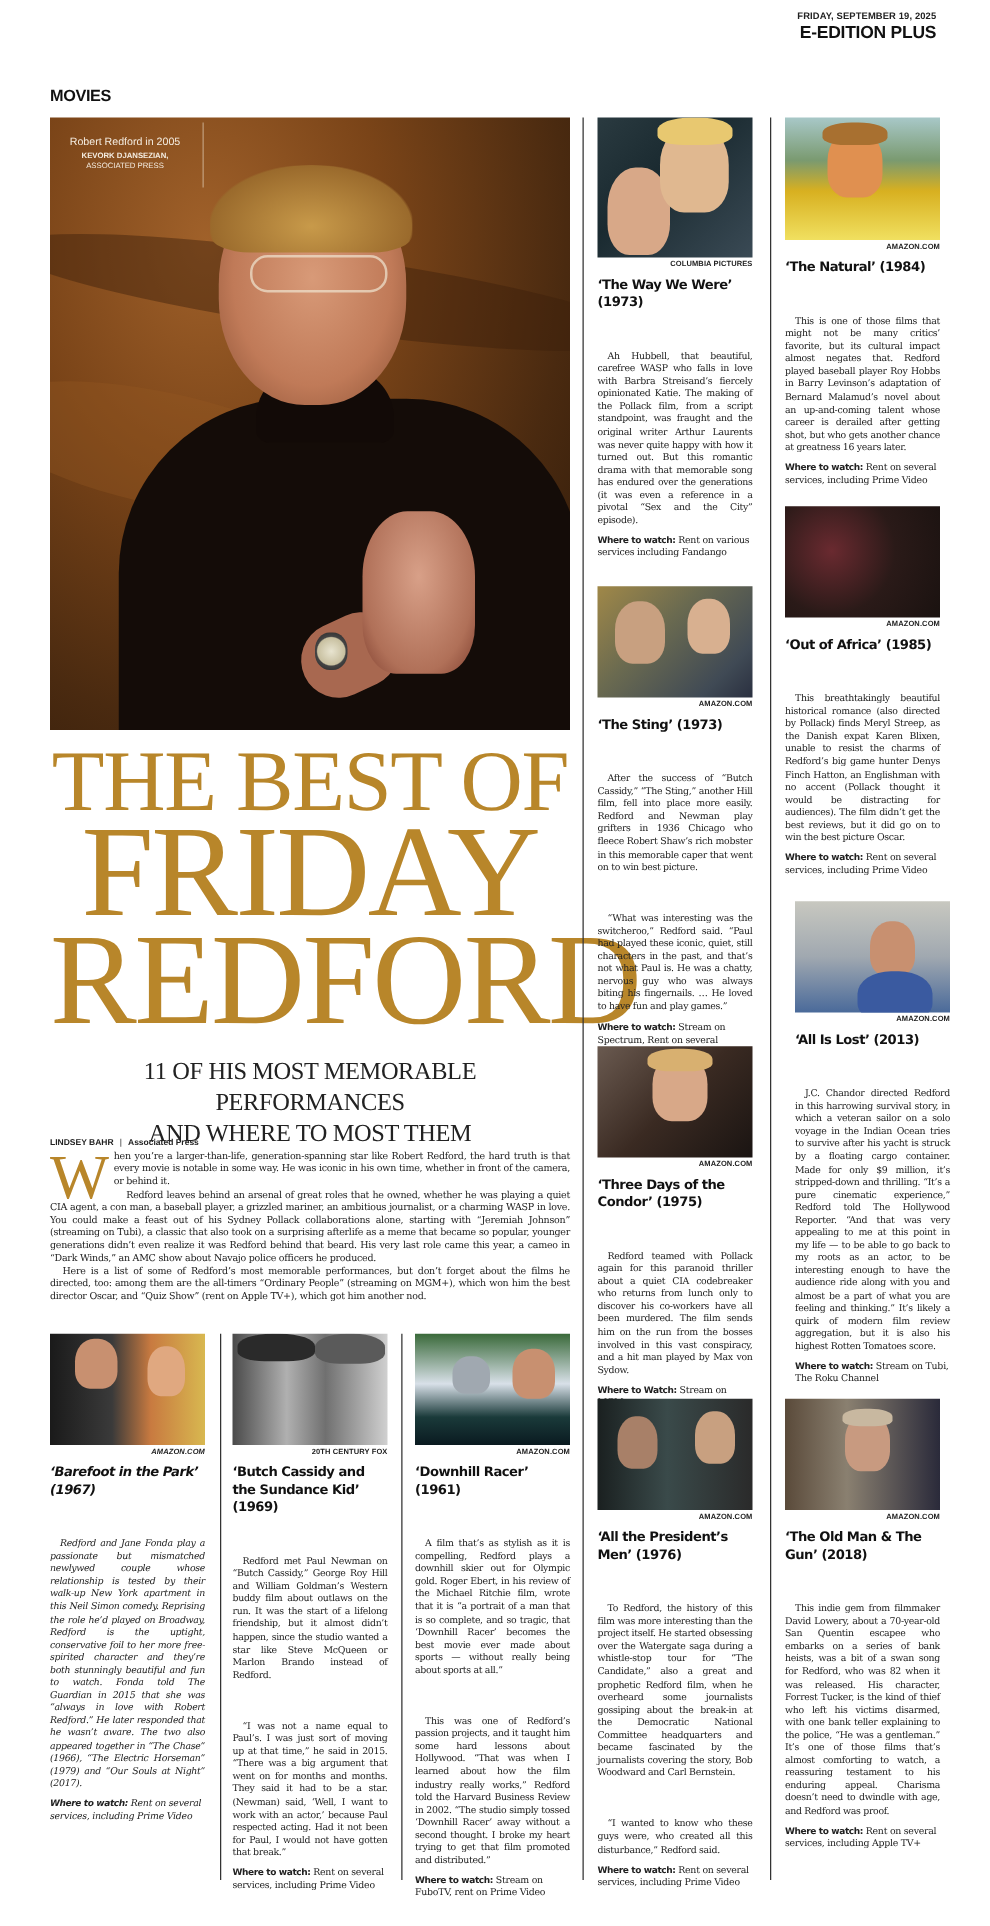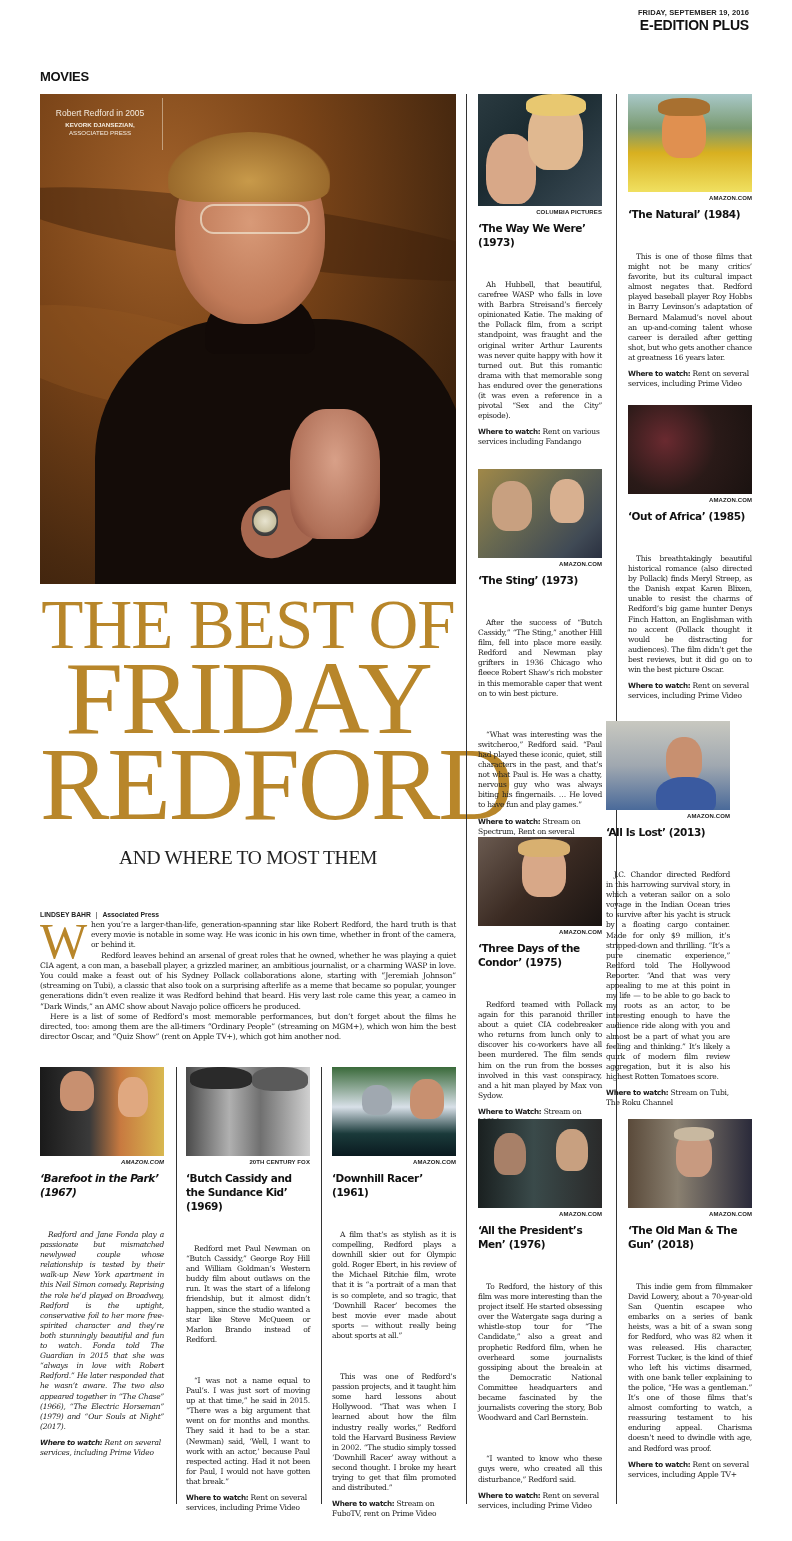--- a/index.html
+++ b/index.html
@@ -61,21 +61,21 @@
   .ph-president { height: 89px; background: linear-gradient(90deg, #1a2020 0%, #3a4a4a 45%, #2a2a2a 100%); }
   .ph-oldman { height: 89px; background: linear-gradient(90deg, #5a4a3a 0%, #8a8070 40%, #2a2a3a 100%); }
   .ph-barefoot { height: 89px; background: linear-gradient(90deg, #1a1a1a 0%, #3a3a3a 40%, #c87a40 65%, #d8b850 100%); }
   .ph-butch { height: 89px; background: linear-gradient(90deg, #4a4a4a 0%, #b0b0b0 35%, #707070 60%, #d0d0d0 100%); }
   .ph-downhill { height: 89px; background: linear-gradient(180deg, #3a6a3a 0%, #d8e0e8 45%, #1a3a3a 75%, #0a1a20 100%); }
   .fig { position:absolute; border-radius: 45% 45% 35% 35%; }
 </style>
 </head>
 <body>
 
-<div class="mast-date">FRIDAY, SEPTEMBER 19, 2016</div>
+<div class="mast-date">FRIDAY, SEPTEMBER 19, 2025</div>
 <div class="mast-title">E-EDITION PLUS</div>
 <div class="section-label">MOVIES</div>
 
 <div class="hero-photo">
   <div class="band"></div>
     <div class="band2"></div>
   <div class="body"></div>
     <div class="neck"></div>
   <div class="head"></div>
     <div class="hair"></div>
@@ -90,20 +90,21 @@
       <div style="font-weight:400">ASSOCIATED PRESS</div>
     </div>
   </div>
   <div class="hero-caption-rule"></div>
 </div>
 
 <div class="headline hl-1">THE BEST OF</div>
 <div class="headline hl-2">FRIDAY</div>
 <div class="headline hl-3">REDFORD</div>
 <div class="dek">
+  <div>11 OF HIS MOST MEMORABLE PERFORMANCES</div>
   <div>AND WHERE TO MOST THEM</div>
 </div>
 
 <div class="byline">
   <span class="name">LINDSEY BAHR</span>
   <span style="margin:0 3px">|</span>
   <span style="font-weight:700">Associated Press</span>
 </div>
 
 <div class="intro">
@@ -189,21 +190,21 @@
 <div class="card" style="left:628px; top:405px;">
   <div class="photo ph-africa"></div>
   <div class="credit">AMAZON.COM</div>
   <div class="title">‘Out of Africa’ (1985)</div>
   <div class="body">
     <p>This breathtakingly beautiful historical romance (also directed by Pollack) finds Meryl Streep, as the Danish expat Karen Blixen, unable to resist the charms of Redford’s big game hunter Denys Finch Hatton, an Englishman with no accent (Pollack thought it would be distracting for audiences). The film didn’t get the best reviews, but it did go on to win the best picture Oscar.</p>
   </div>
   <div class="watch"><b>Where to watch:</b> <span>Rent on several services, including Prime Video</span></div>
 </div>
 
-<div class="card" style="left:606px; top:721px;">
+<div class="card" style="left:636px; top:721px;">
   <div class="photo ph-lost">
     <div class="fig" style="left:60px;top:16px;width:36px;height:44px;background:#c89070;"></div>
     <div class="fig" style="left:50px;top:56px;width:60px;height:40px;background:#3a5aa0;"></div>
   </div>
   <div class="credit">AMAZON.COM</div>
   <div class="title">‘All Is Lost’ (2013)</div>
   <div class="body">
     <p>J.C. Chandor directed Redford in this harrowing survival story, in which a veteran sailor on a solo voyage in the Indian Ocean tries to survive after his yacht is struck by a floating cargo container. Made for only $9 million, it’s stripped-down and thrilling. “It’s a pure cinematic experience,” Redford told The Hollywood Reporter. “And that was very appealing to me at this point in my life — to be able to go back to my roots as an actor, to be interesting enough to have the audience ride along with you and almost be a part of what you are feeling and thinking.” It’s likely a quirk of modern film review aggregation, but it is also his highest Rotten Tomatoes score.</p>
   </div>
   <div class="watch"><b>Where to watch:</b> <span>Stream on Tubi, The Roku Channel</span></div>

